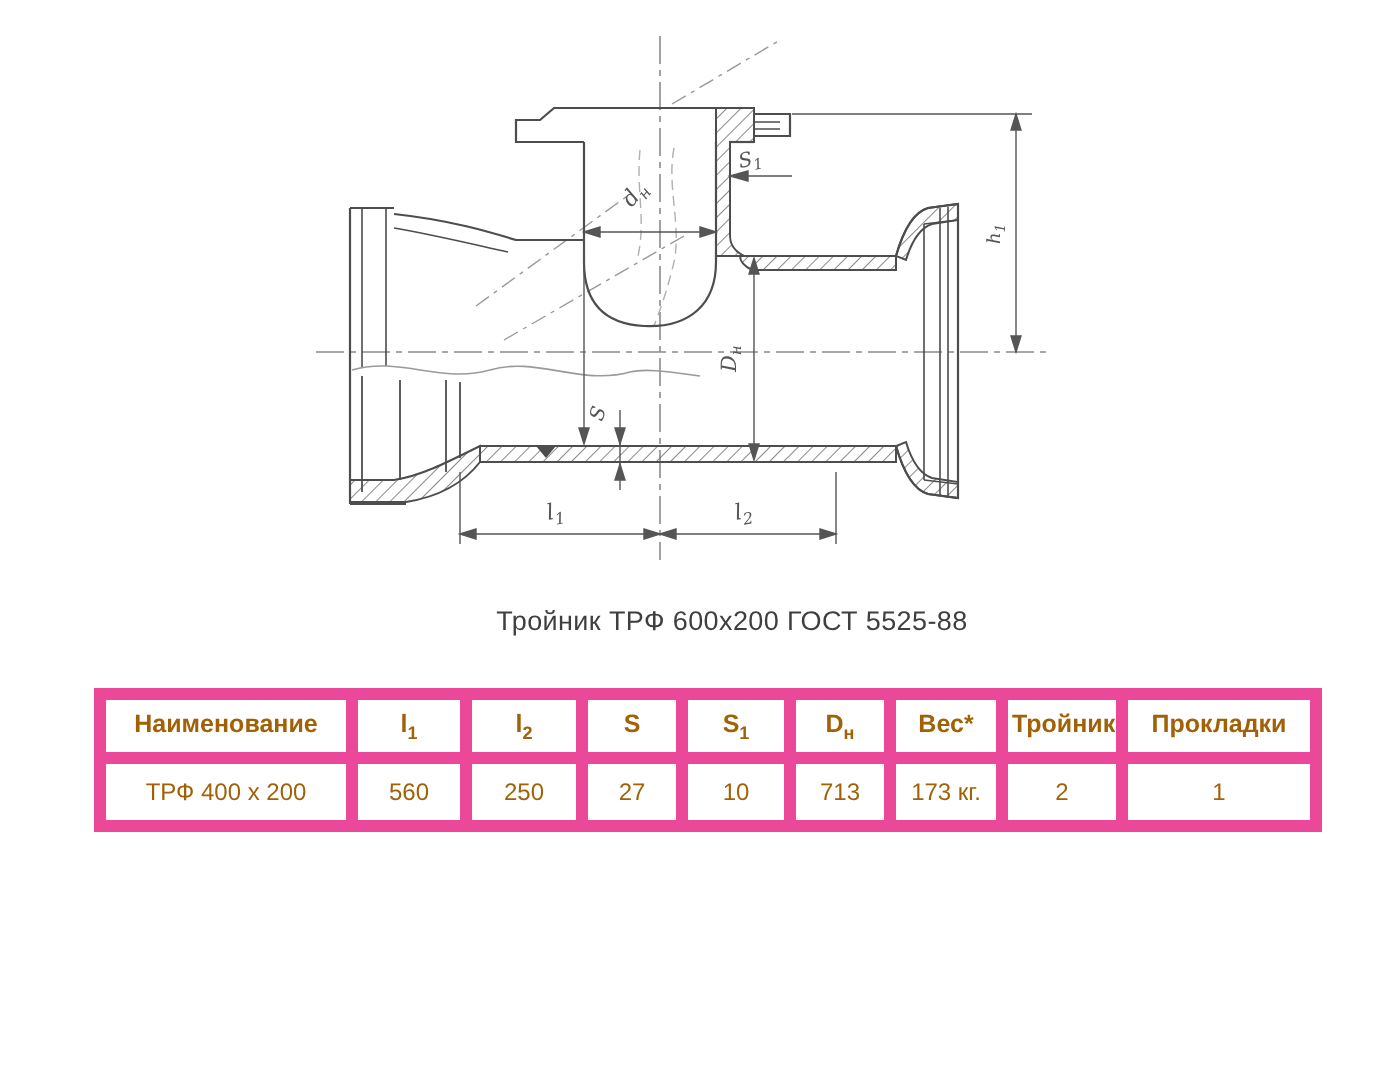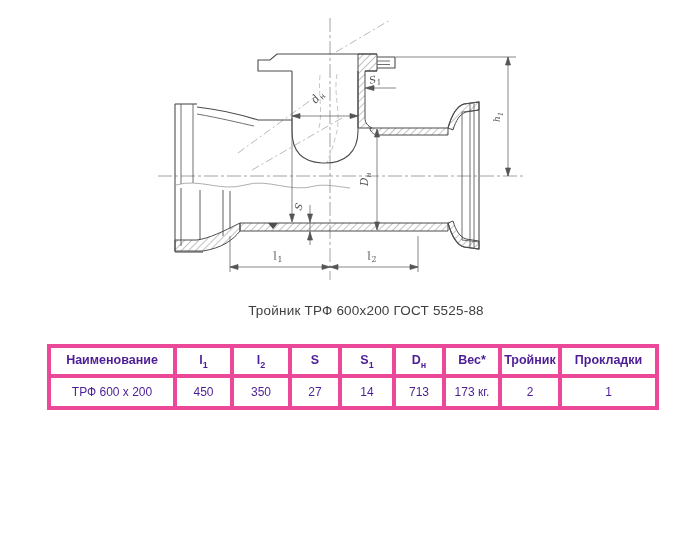--- a/index.html
+++ b/index.html
@@ -8,22 +8,22 @@
     font-family:"Liberation Sans",sans-serif;overflow:hidden;
   }
   .drawing-wrap{position:absolute;left:0;top:0;width:700px;height:300px;}
   .caption{
     position:absolute;left:16px;top:303px;width:700px;text-align:center;
     font-size:13.5px;color:#3f3f3f;letter-spacing:.2px;
   }
   .spec-table-wrap{position:absolute;left:47px;top:344px;}
   table.spec{border-collapse:collapse;width:608px;table-layout:fixed;background:#fff;}
   table.spec th,table.spec td{
-    border:4px solid #ec4899;text-align:center;vertical-align:middle;
-    color:#4c1d95;font-size:12px;padding:0 2px;overflow:hidden;white-space:nowrap;
+    border:6px solid #ec4899;text-align:center;vertical-align:middle;
+    color:#a16207;font-size:12px;padding:0 2px;overflow:hidden;white-space:nowrap;
   }
   table.spec th{height:26px;font-weight:600;font-size:12.5px;}
   table.spec td{height:28px;font-weight:400;}
   table.spec sub{font-size:9px;}
   svg text{font-family:"DejaVu Serif",serif;font-style:italic;fill:#555;}
 </style>
 </head>
 <body>
 
 <div class="drawing-wrap">
@@ -167,25 +167,25 @@
         <th><span>S</span><sub></sub></th>
         <th><span>S</span><sub>1</sub></th>
         <th><span>D</span><sub>н</sub></th>
         <th><span>Вес*</span><sub></sub></th>
         <th><span>Тройник</span><sub></sub></th>
         <th><span>Прокладки</span><sub></sub></th>
       </tr>
     </thead>
     <tbody>
       <tr>
-        <td>ТРФ 600 х 200</td>
-        <td>450</td>
-        <td>350</td>
+        <td>ТРФ 400 х 200</td>
+        <td>560</td>
+        <td>250</td>
         <td>27</td>
-        <td>14</td>
+        <td>10</td>
         <td>713</td>
         <td>173 кг.</td>
         <td>2</td>
         <td>1</td>
       </tr>
     </tbody>
   </table>
 </div>
 
 </body></html>

